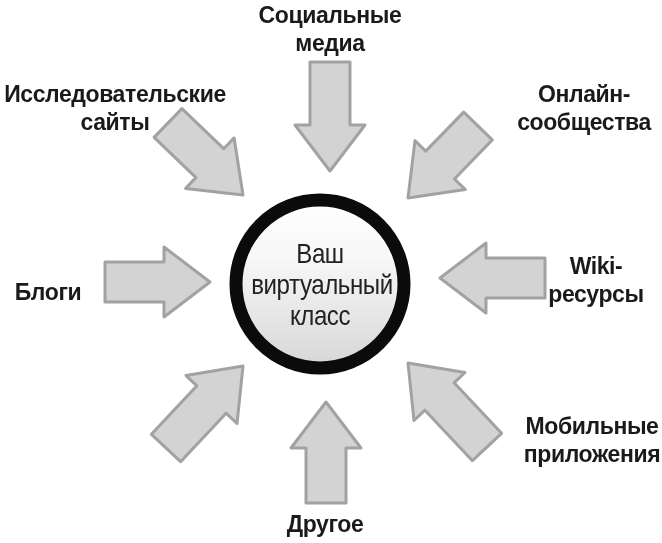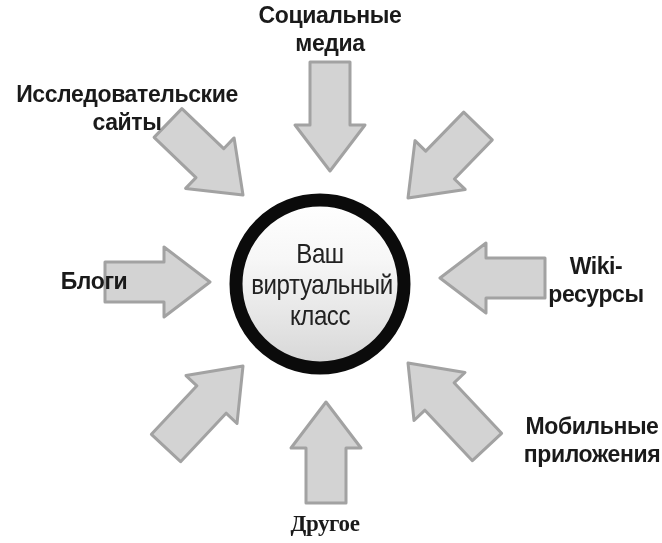--- a/index.html
+++ b/index.html
@@ -71,25 +71,27 @@
         <polygon points="180.6,461.7 226.1,413.2 237.0,423.5 243.0,366.0 186.0,375.6 196.9,385.8 151.4,434.3" class="arrow"></polygon>
         <polygon points="501.6,433.3 454.1,382.8 465.0,372.5 408.0,363.0 414.0,420.5 424.9,410.2 472.4,460.7" class="arrow"></polygon>
         <polygon points="346.0,503.0 346.0,448.0 361.0,448.0 326.0,402.0 291.0,448.0 306.0,448.0 306.0,503.0" class="arrow"></polygon>
       </g>
 
     <circle cx="320" cy="284" r="84" fill="url(#circleGrad)" stroke="var(--ring, #0b0b0b)" stroke-width="13"></circle>
   </svg>
 
   <div class="spoke-label" style="left:228px; top:1px;  width:204px;">Социальные
 медиа</div>
-  <div class="spoke-label" style="left:12px;   top:80px; width:230px;">Исследовательские
+  <div class="spoke-label" style="left:0px;   top:80px; width:230px;">Исследовательские
 сайты</div>
-  <div class="spoke-label" style="left:0px;   top:267px; width:96px;margin-left:46px;">Блоги</div>
+  <div class="spoke-label" style="left:506px; top:80px; width:156px;">Онлайн-
+сообщества</div>
+  <div class="spoke-label" style="left:0px;   top:278px; width:96px;">Блоги</div>
   <div class="spoke-label" style="left:548px; top:252px; width:96px;">Wiki-
 ресурсы</div>
   <div class="spoke-label" style="left:510px; top:412px; width:164px;">Мобильные
 приложения</div>
-  <div class="spoke-label" style="left:245px; top:510px; width:160px;font-family:Liberation Serif, serif;">Другое</div>
+  <div class="spoke-label" style="left:245px; top:510px; width:160px;">Другое</div>
 
   <div class="center-label">Ваш
 виртуальный
 класс</div>
 </div>
 
 </body></html>

